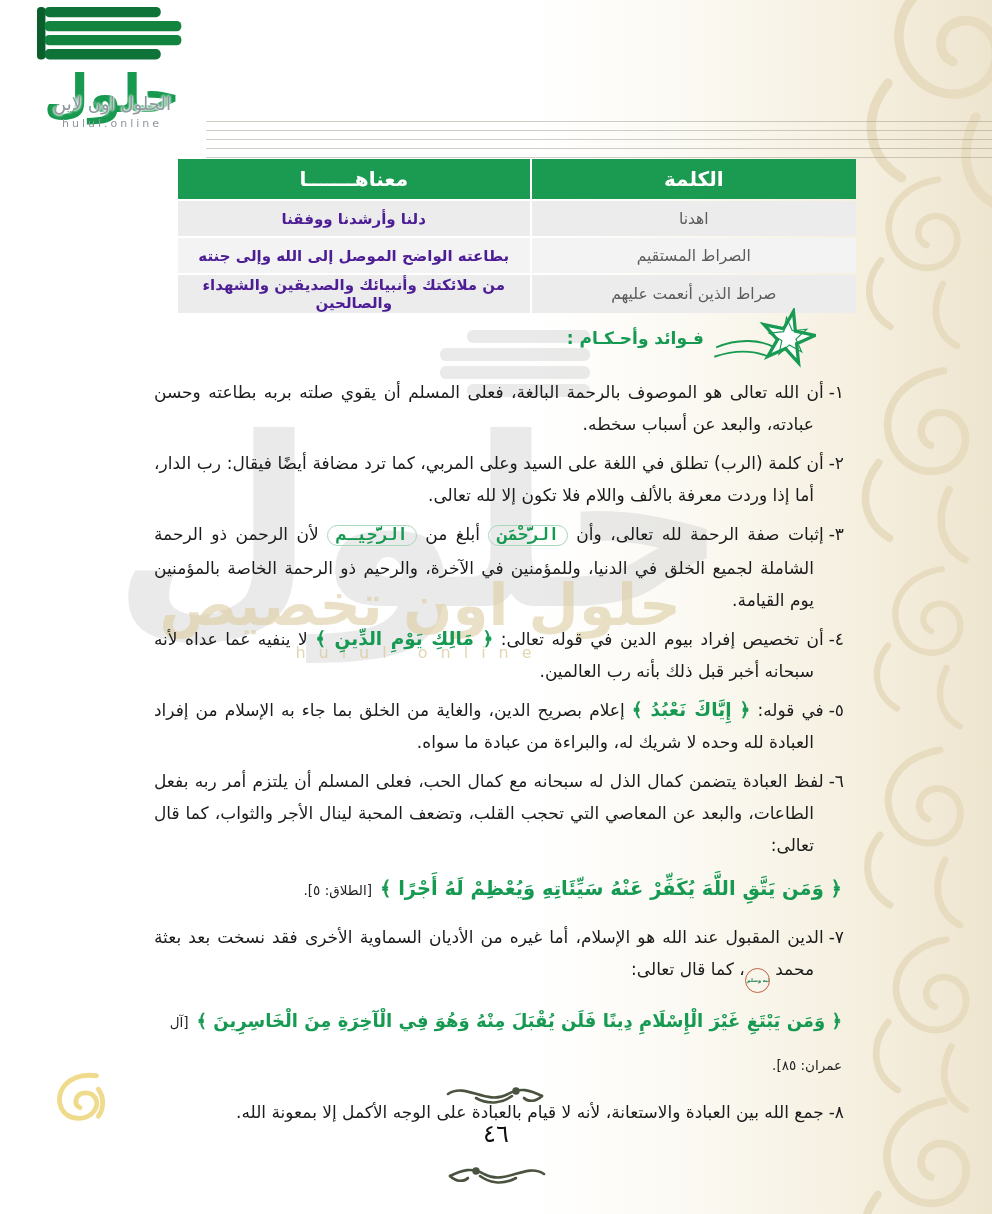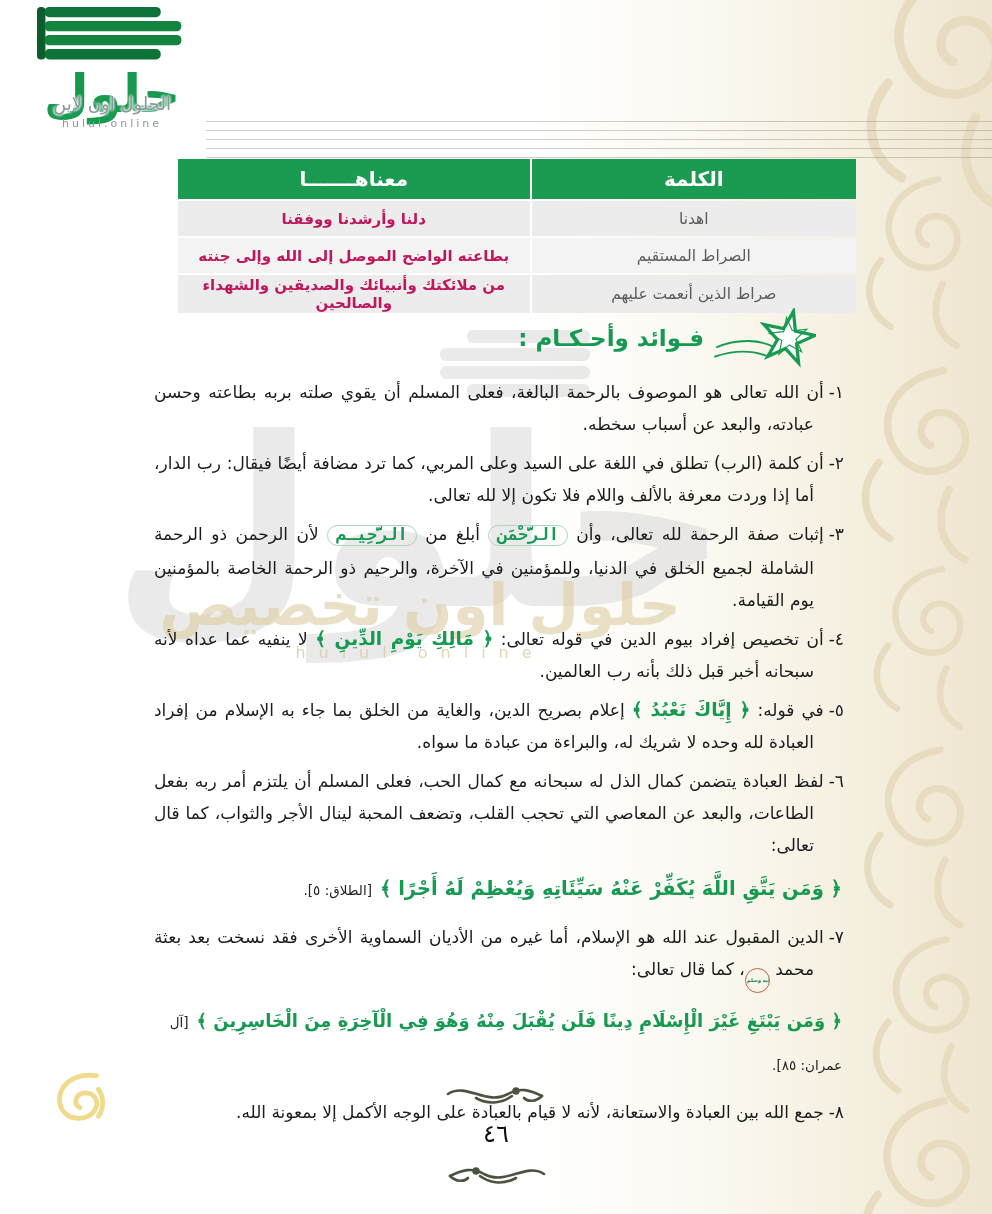--- a/index.html
+++ b/index.html
@@ -41,25 +41,25 @@
   
   .vocab-wrap { position:absolute; top:157px; right:134px; width:682px; z-index:1; }
   table.vocab { width:100%; border-collapse:separate; border-spacing:2px; direction:rtl; }
   table.vocab th { background:#1b9a52; color:#ffffff; font-size:20px; font-weight:bold; height:38px; text-align:center; }
   th.c-word { width:48%; }
   th.c-meaning { width:52%; }
   table.vocab td { height:33px; text-align:center; vertical-align:middle; }
   tbody tr:nth-child(odd) td { background:#ececec; }
   tbody tr:nth-child(even) td { background:#f3f3f3; }
   td.w { color:#5b5b5b; font-size:15.5px; }
-  td.m { color:#be185d; font-size:15px; font-weight:bold; }
+  td.m { color:#4c1d95; font-size:15px; font-weight:bold; }
 
   
   .section-head { position:absolute; top:308px; right:176px; display:flex; align-items:center; gap:8px; z-index:1; }
-  .section-title { margin:0; font-size:23px; font-weight:bold; color:#169a52; }
+  .section-title { margin:0; font-size:17px; font-weight:bold; color:#169a52; }
 
   
   .items { position:absolute; top:376px; right:148px; width:690px; z-index:1;
            font-size:17px; line-height:32px; color:#1b1b1b; text-align:justify; }
   .item { margin:0 0 7px; padding-right:30px; text-indent:-30px; }
   .num { margin-left:5px; }
   .iverse { color:#169a52; font-weight:bold; font-size:18.5px; }
   .qname { color:#169a52; font-weight:bold; border:1px solid #a8d7bc; border-radius:13px; padding:0 8px;font-family:Liberation Mono, monospace; }
   .verse-row { margin:2px 0 10px; padding-right:2px; text-indent:0; text-align:right; line-height:42px; }
   .qverse { color:#169a52; font-weight:bold; font-size:19.5px; }

